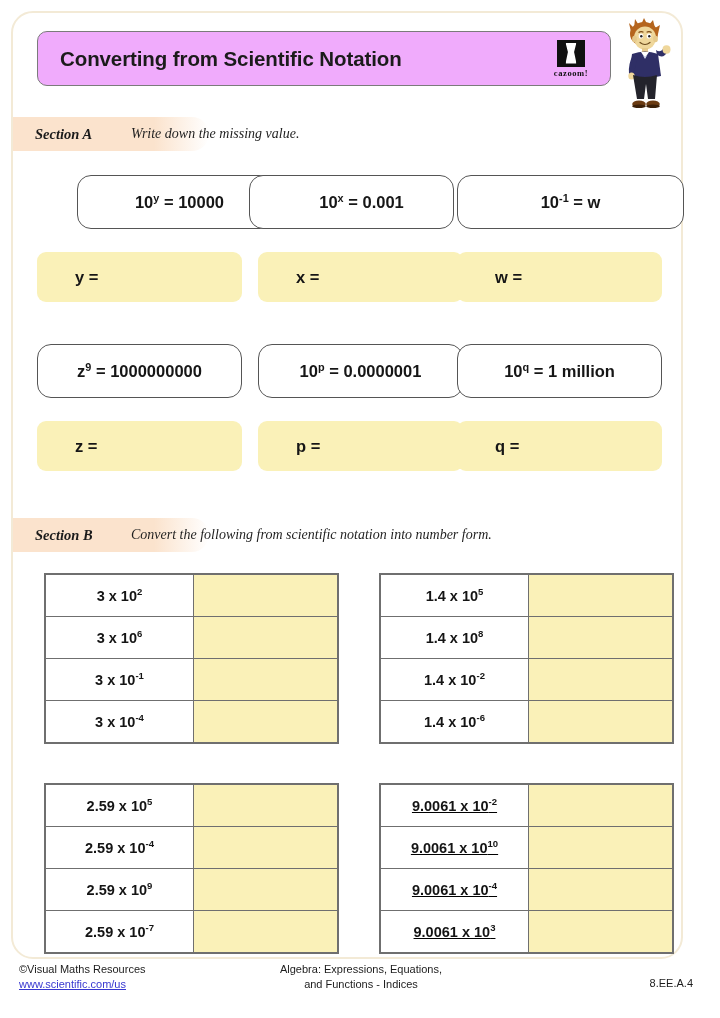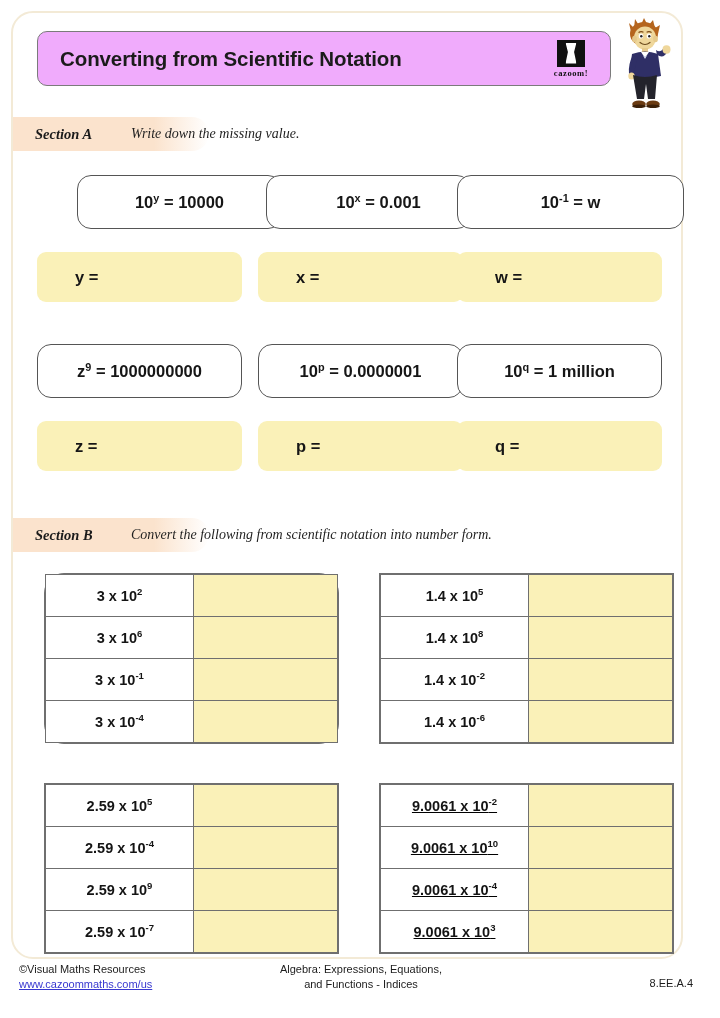--- a/index.html
+++ b/index.html
@@ -270,21 +270,21 @@
   <div class="section-bar" style="top:104px; width:100%;">
     <div class="section-badge">
       <span class="section-badge-label">Section A</span>
     </div>
     <span class="section-instruction">Write down the missing value.</span>
   </div>
 
   <div class="qbox" style="left:24px; top:162px; width:205px;margin-left:40px;">
     <span class="qbox-text">10<sup>y</sup><span> = 10000</span></span>
   </div>
-  <div class="qbox" style="left:253px; top:162px; width:205px;padding-left:20px;">
+  <div class="qbox" style="left:236px; top:162px; width:205px;padding-left:20px;">
     <span class="qbox-text">10<sup>x</sup><span> = 0.001</span></span>
   </div>
   <div class="qbox" style="left:444px; top:162px; width:227px;">
     <span class="qbox-text">10<sup>-1</sup><span> = w</span></span>
   </div>
 
   <div class="abox" style="left:24px; top:239px; width:205px;">
     <span class="abox-text">y =</span>
   </div>
   <div class="abox" style="left:245px; top:239px; width:205px;">
@@ -314,21 +314,21 @@
     <span class="abox-text">q =</span>
   </div>
 
   <div class="section-bar" style="top:505px; width:100%;">
     <div class="section-badge">
       <span class="section-badge-label">Section B</span>
     </div>
     <span class="section-instruction">Convert the following from scientific notation into number form.</span>
   </div>
 
-  <div class="btable" style="left:31px; top:560px;border-radius:20px;">
+  <div class="btable" style="left:31px; top:560px;">
     <table>
       <tbody>
         <tr>
           <td class="bcell-expr"><span>3 x 10</span><sup>2</sup></td>
           <td class="bcell-ans"></td>
         </tr>
         <tr>
           <td class="bcell-expr"><span>3 x 10</span><sup>6</sup></td>
           <td class="bcell-ans"></td>
         </tr>
@@ -454,20 +454,20 @@
     <ellipse cx="25" cy="90" rx="6.8" ry="3.6" fill="#6b3b12"></ellipse>
     <ellipse cx="39" cy="90" rx="6.8" ry="3.6" fill="#6b3b12"></ellipse>
     <ellipse cx="25" cy="92.2" rx="6.8" ry="1.8" fill="#3c2008"></ellipse>
     <ellipse cx="39" cy="92.2" rx="6.8" ry="1.8" fill="#3c2008"></ellipse>
   </svg>
 </div>
 
 <div id="footer">
   <div id="footer-left">
     <span>©Visual Maths Resources</span>
-    <span id="footer-url">www.cazoommaths.com/us</span>
+    <span id="footer-url">www.scientific.com/us</span>
   </div>
   <div id="footer-center">
     <div>Algebra: Expressions, Equations,</div>
     <div>and Functions - Indices</div>
   </div>
   <div id="footer-right">8.EE.A.4</div>
 </div>
 
 </body></html>

